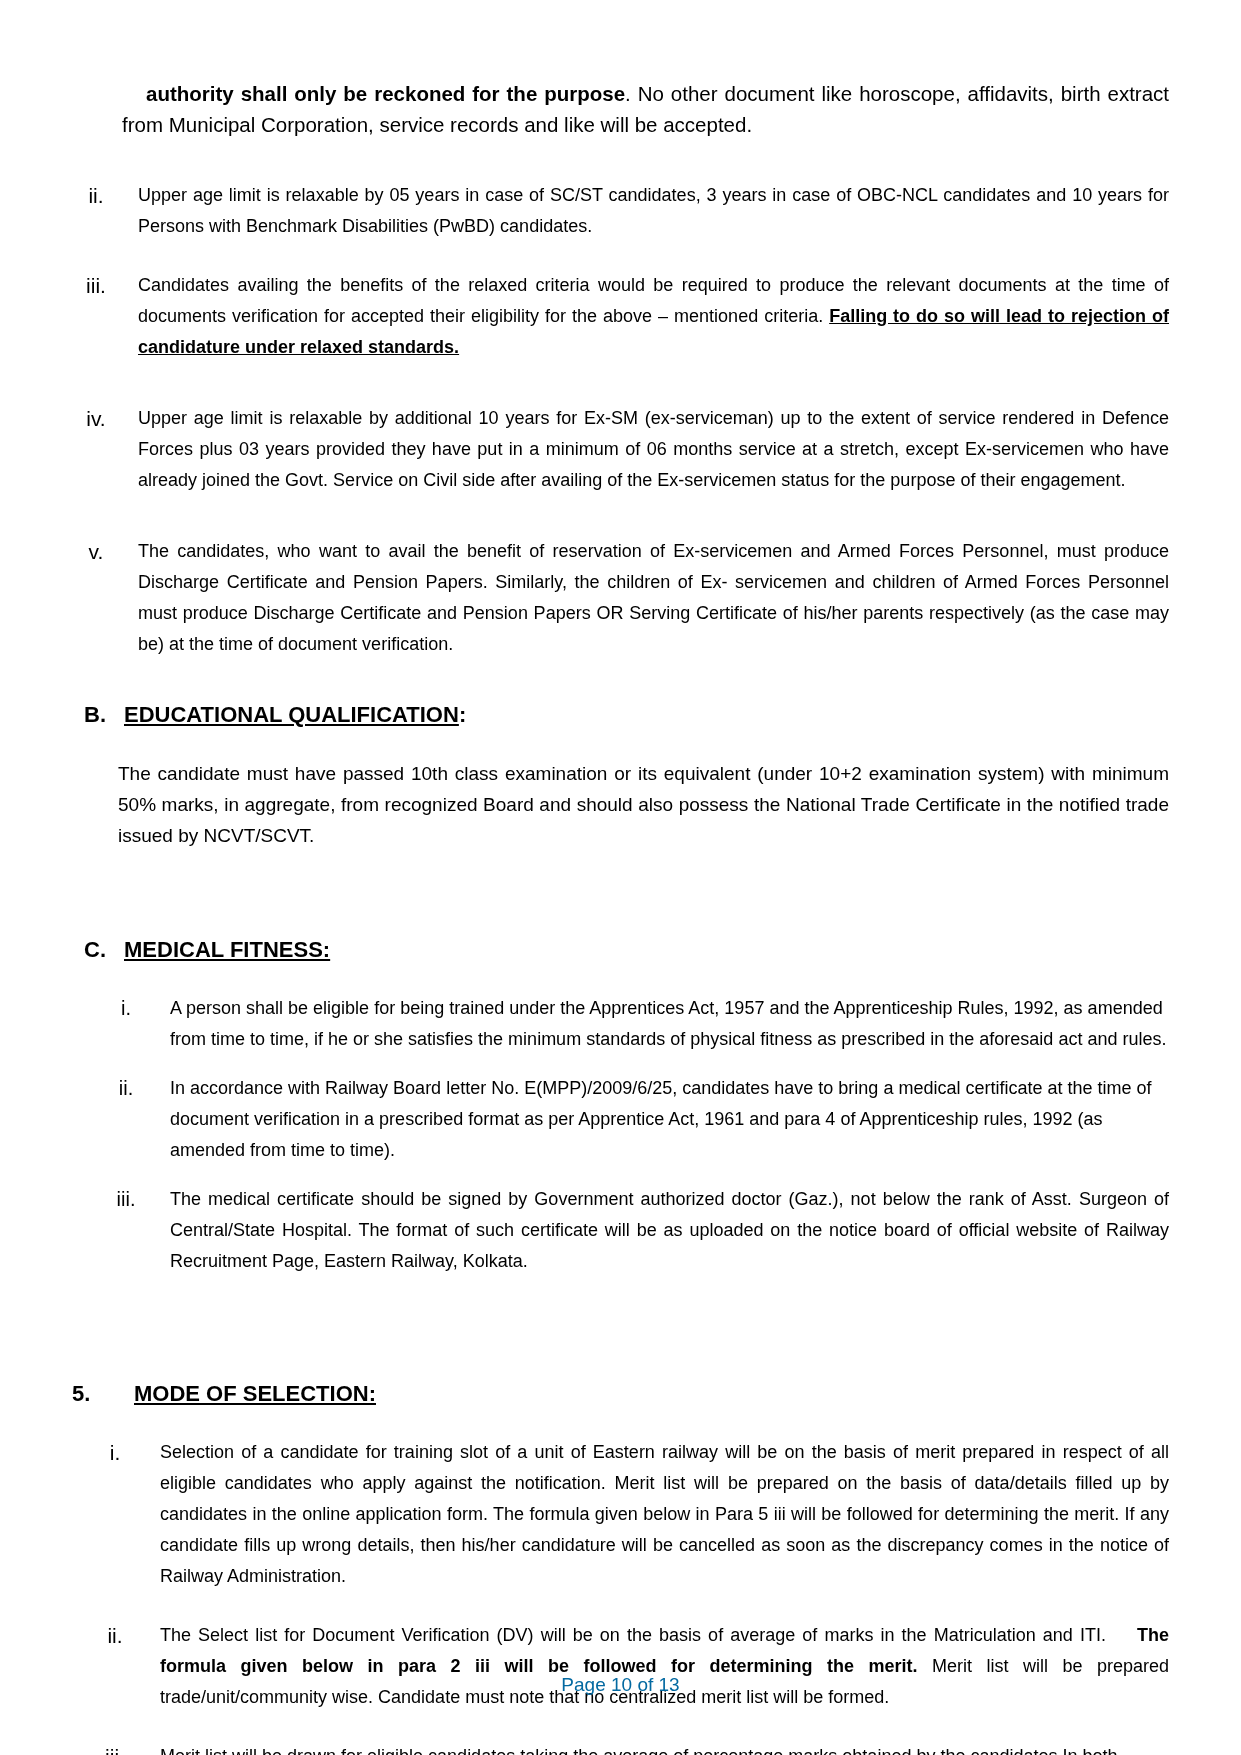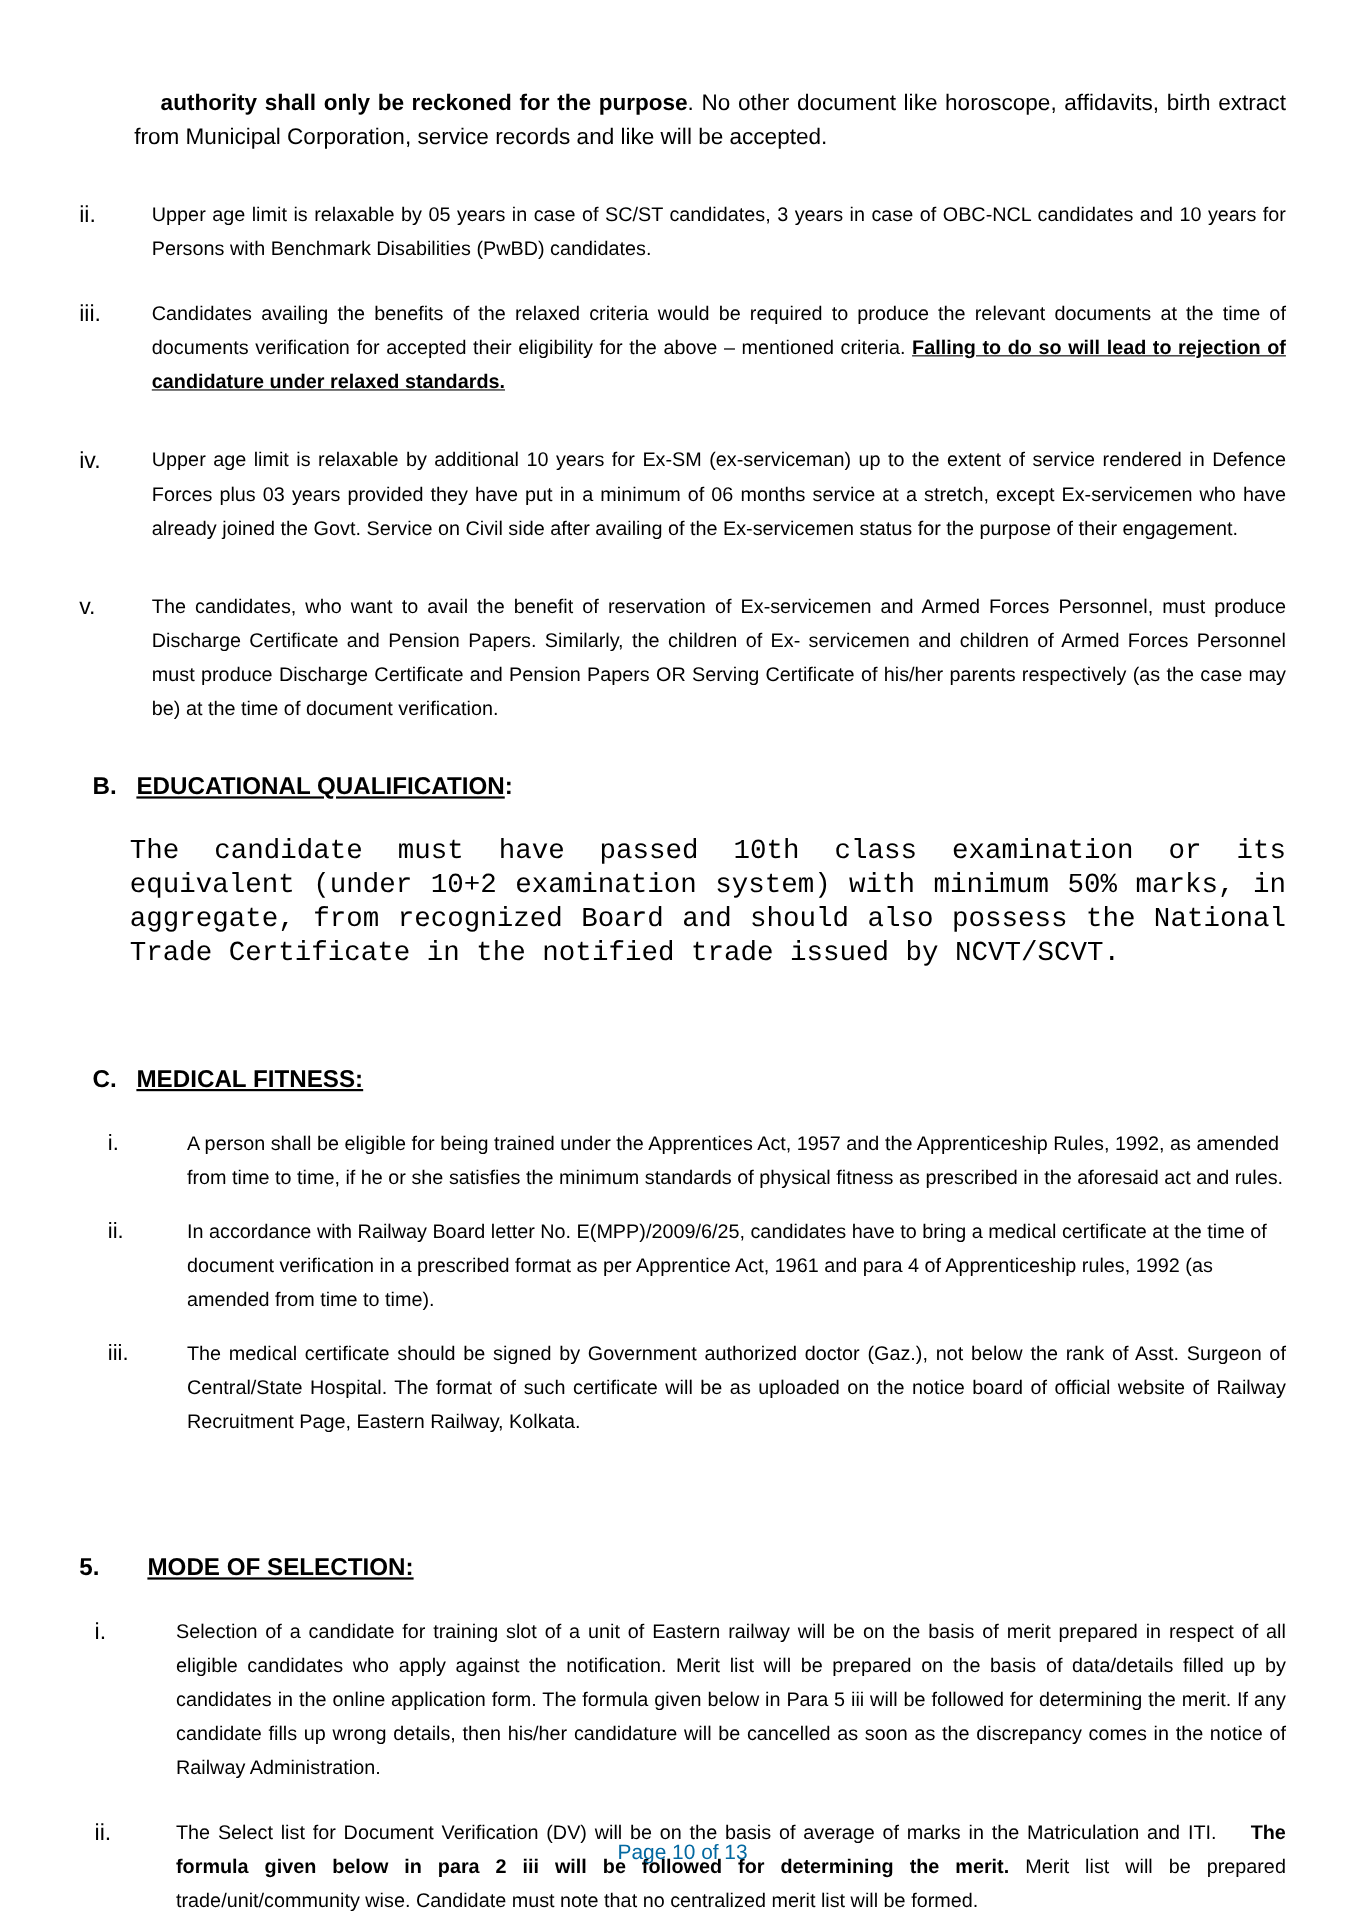--- a/index.html
+++ b/index.html
@@ -32,21 +32,21 @@
 
   
   .row {
     display: flex;
     align-items: flex-start;
     width: 100%;
     box-sizing: border-box;
   }
   .marker {
     flex: 0 0 auto;
-    text-align: left;
+    text-align: center;
     font-size: 21px;
     line-height: 31px;
     white-space: nowrap;
   }
   .body-text {
     flex: 1 1 auto;
     font-size: 18px;
     line-height: 31px;
     text-align: justify;
     text-justify: inter-word;
@@ -103,24 +103,23 @@
     font-size: 22px;
     line-height: 30px;
     font-weight: bold;
     padding-left: 0px;
   }
   .num-head .num { flex: 0 0 auto; width: 62px; }
 
   
   .sec-body {
     padding-left: 46px;
-    font-size: 25px;
+    font-size: 19px;
     line-height: 31px;
     text-align: justify;
-    font-family: Liberation Mono, monospace;
   }
 
   
   .sub-row { padding-left: 26px; }
   .sub-row .marker {
     width: 56px;
     padding-right: 16px;
     font-size: 20px;
   }
 

